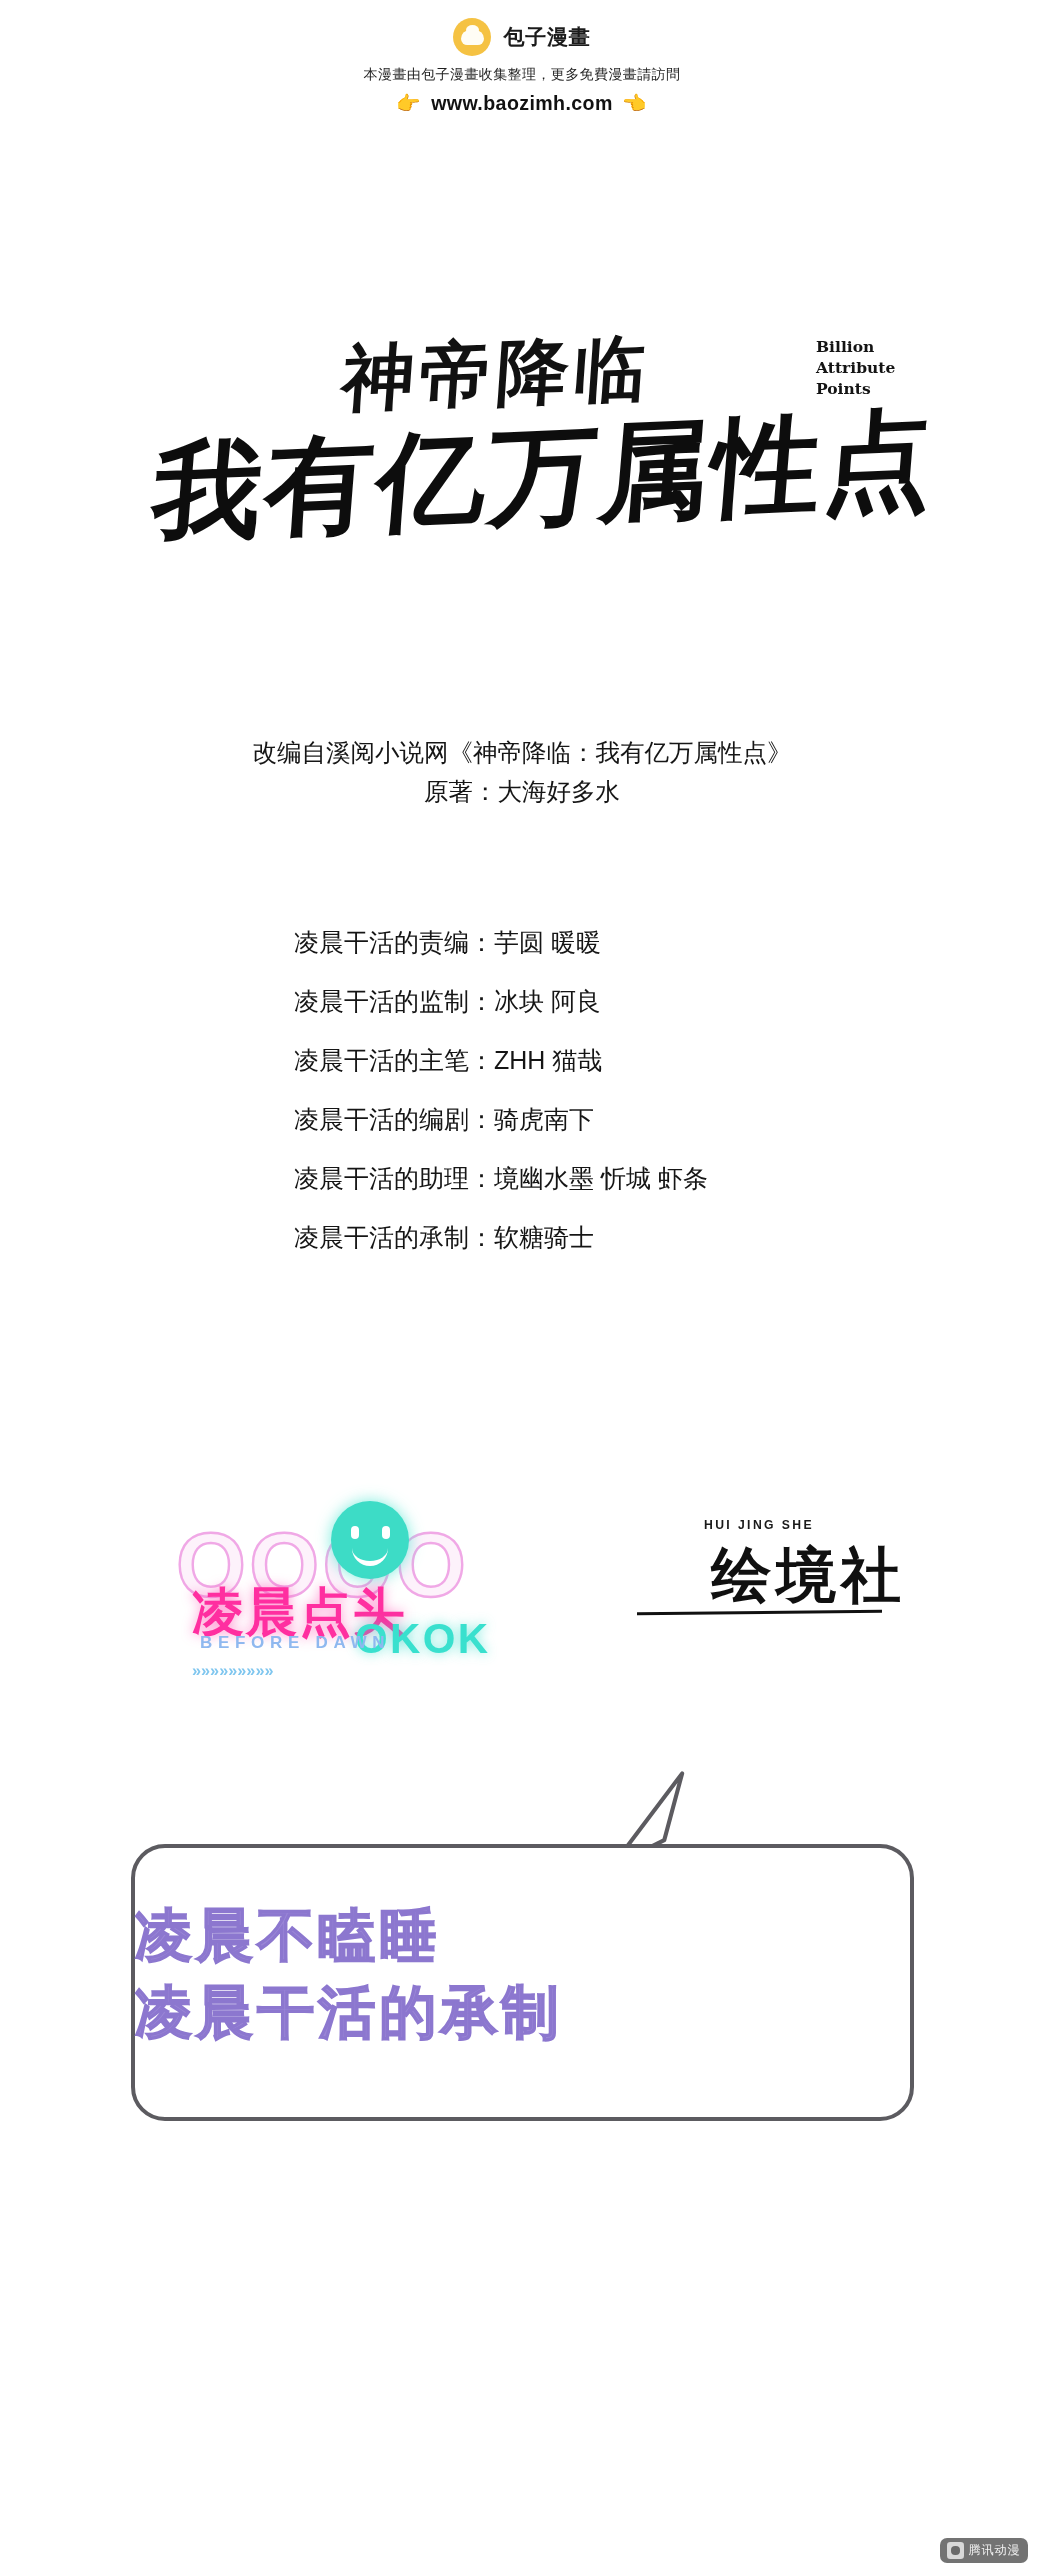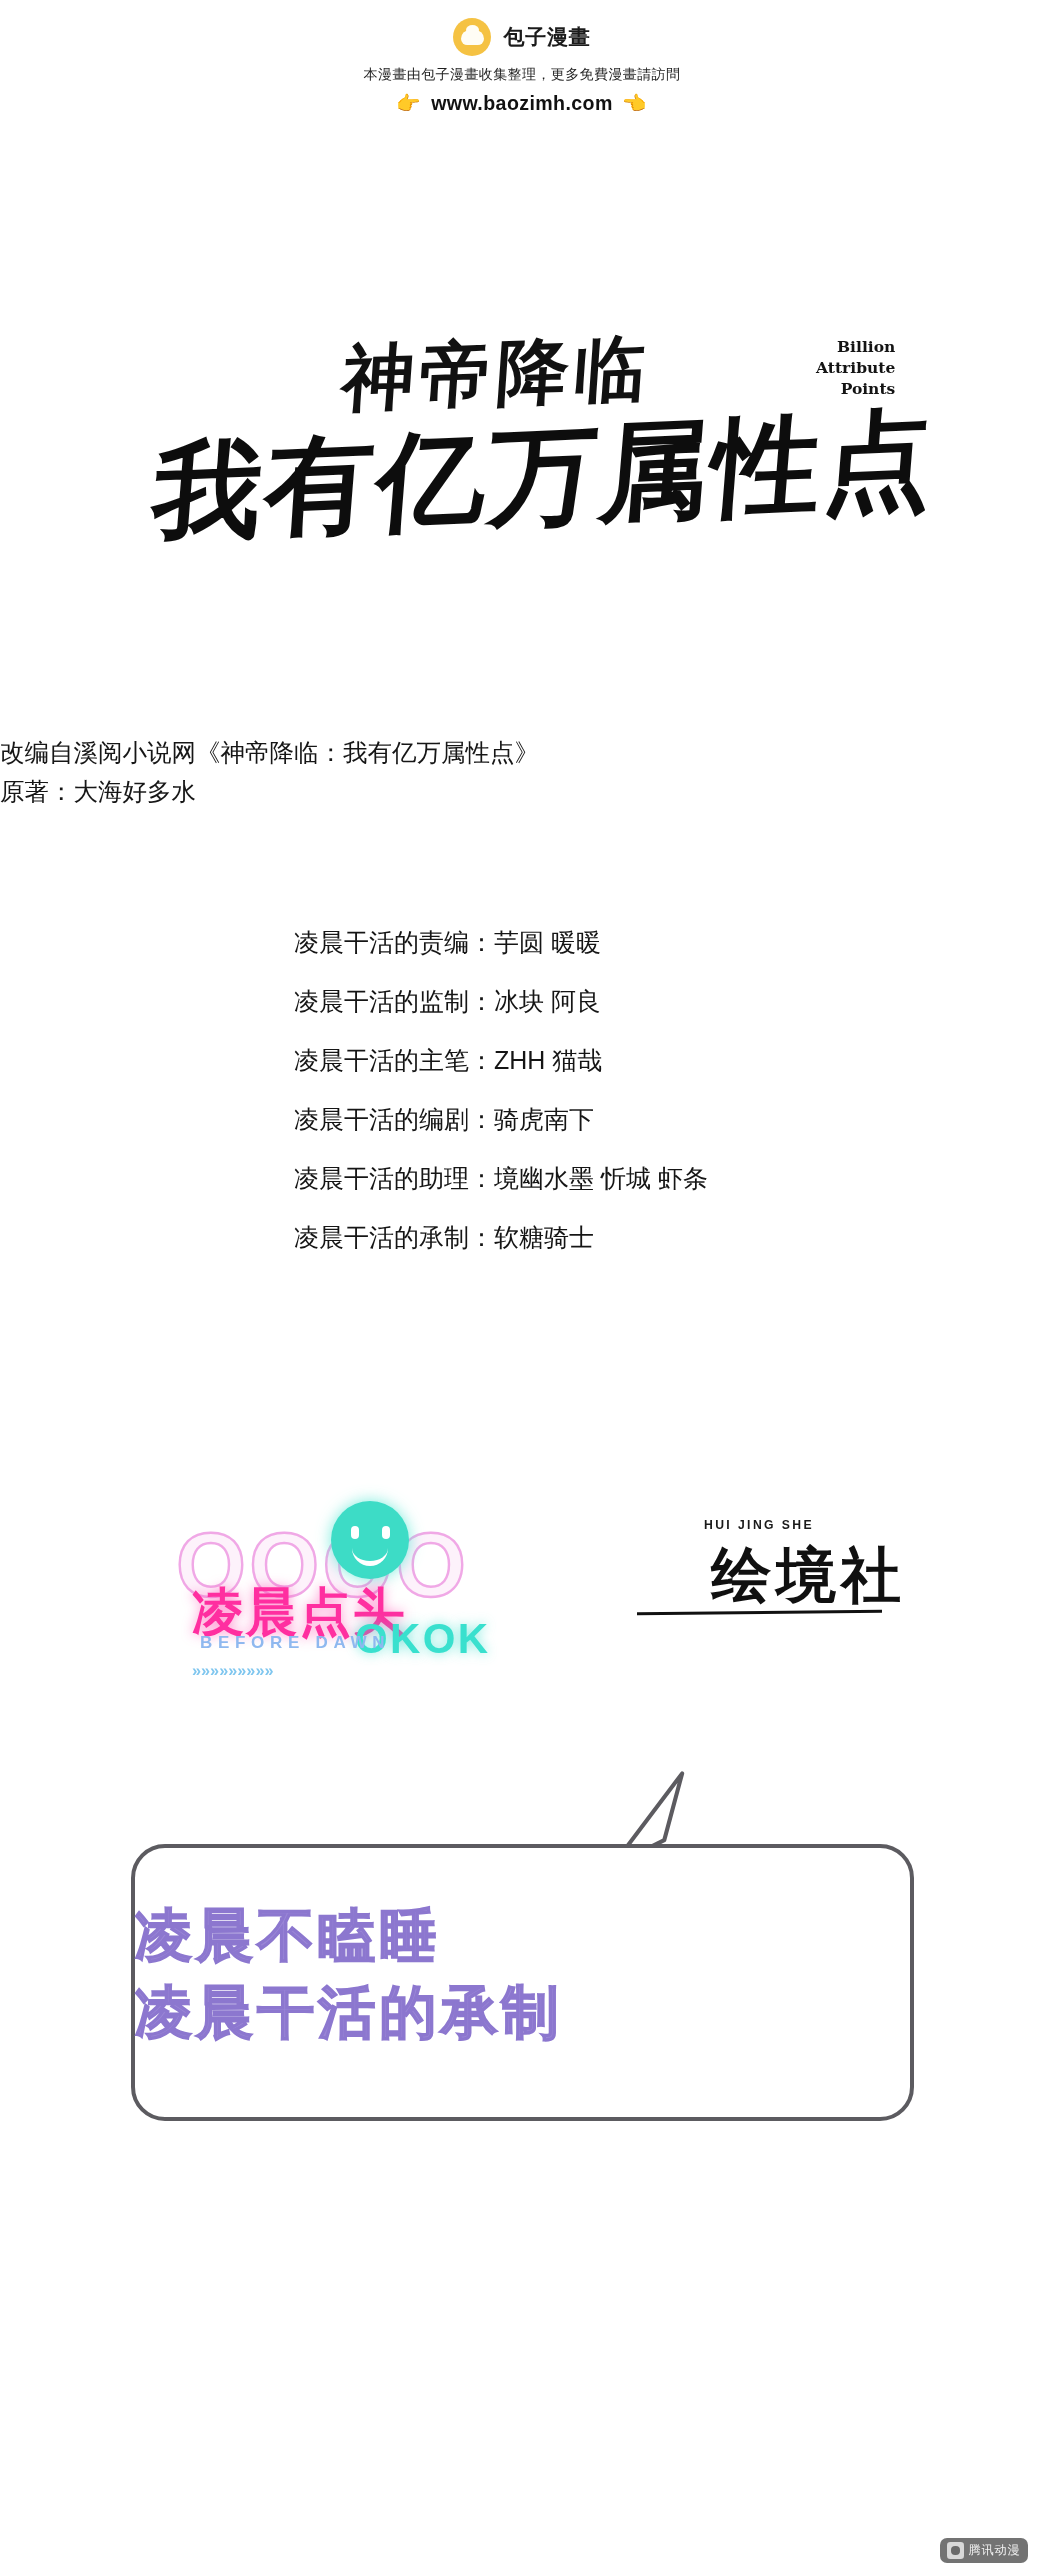--- a/index.html
+++ b/index.html
@@ -118,34 +118,35 @@
     font-weight: bold;
     color: #0d0d0d;
     letter-spacing: 3.3px;
     transform: skewX(-7deg) rotate(-2.5deg);
     white-space: nowrap;
   }
   .title-en {
     position: absolute;
     left: 718px;
     top: 11.4px;
-    text-align: right;
+    text-align: left;
     font-family: "DejaVu Serif", serif;
     font-size: 15.5px;
     line-height: 1.35;
     font-weight: bold;
     color: #141414;
   }
 
   
   .adapt {
     position: absolute;
     top: 734px;
     left: 0;
     width: 100%;
+    text-align: center;
     font-size: 24.5px;
     line-height: 1.55;
     color: #161616;
   }
   .adapt div + div { margin-top: 1px; }
 
   .staff {
     position: absolute;
     top: 930px;
     left: 0;

